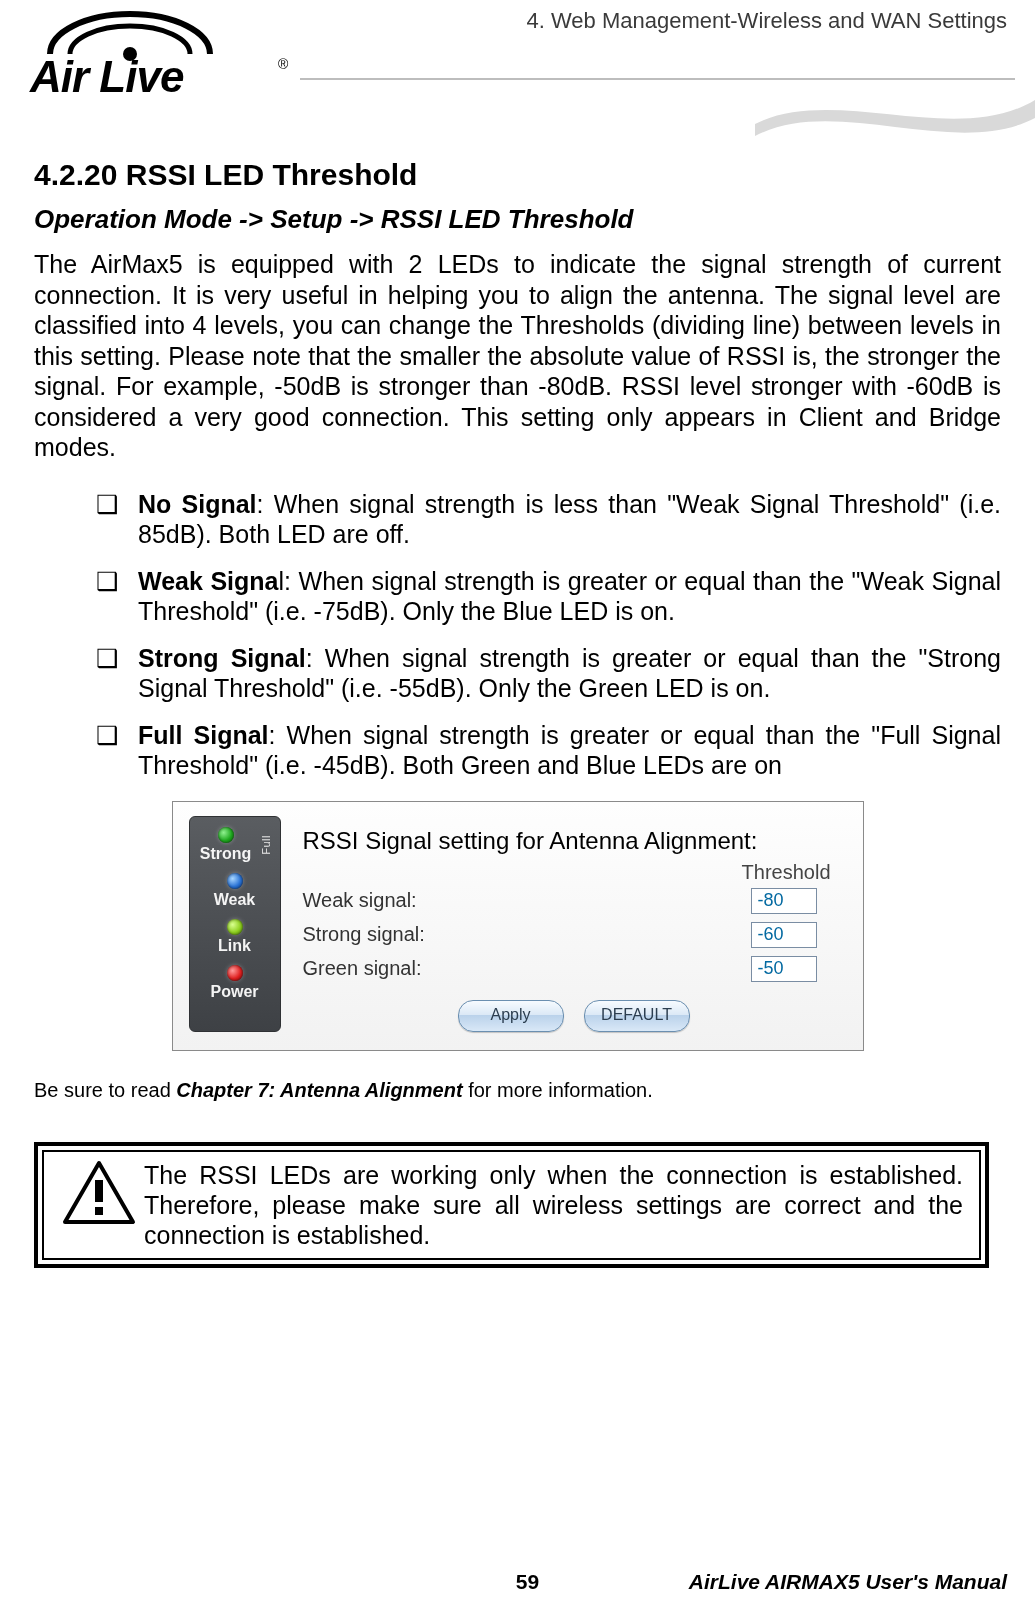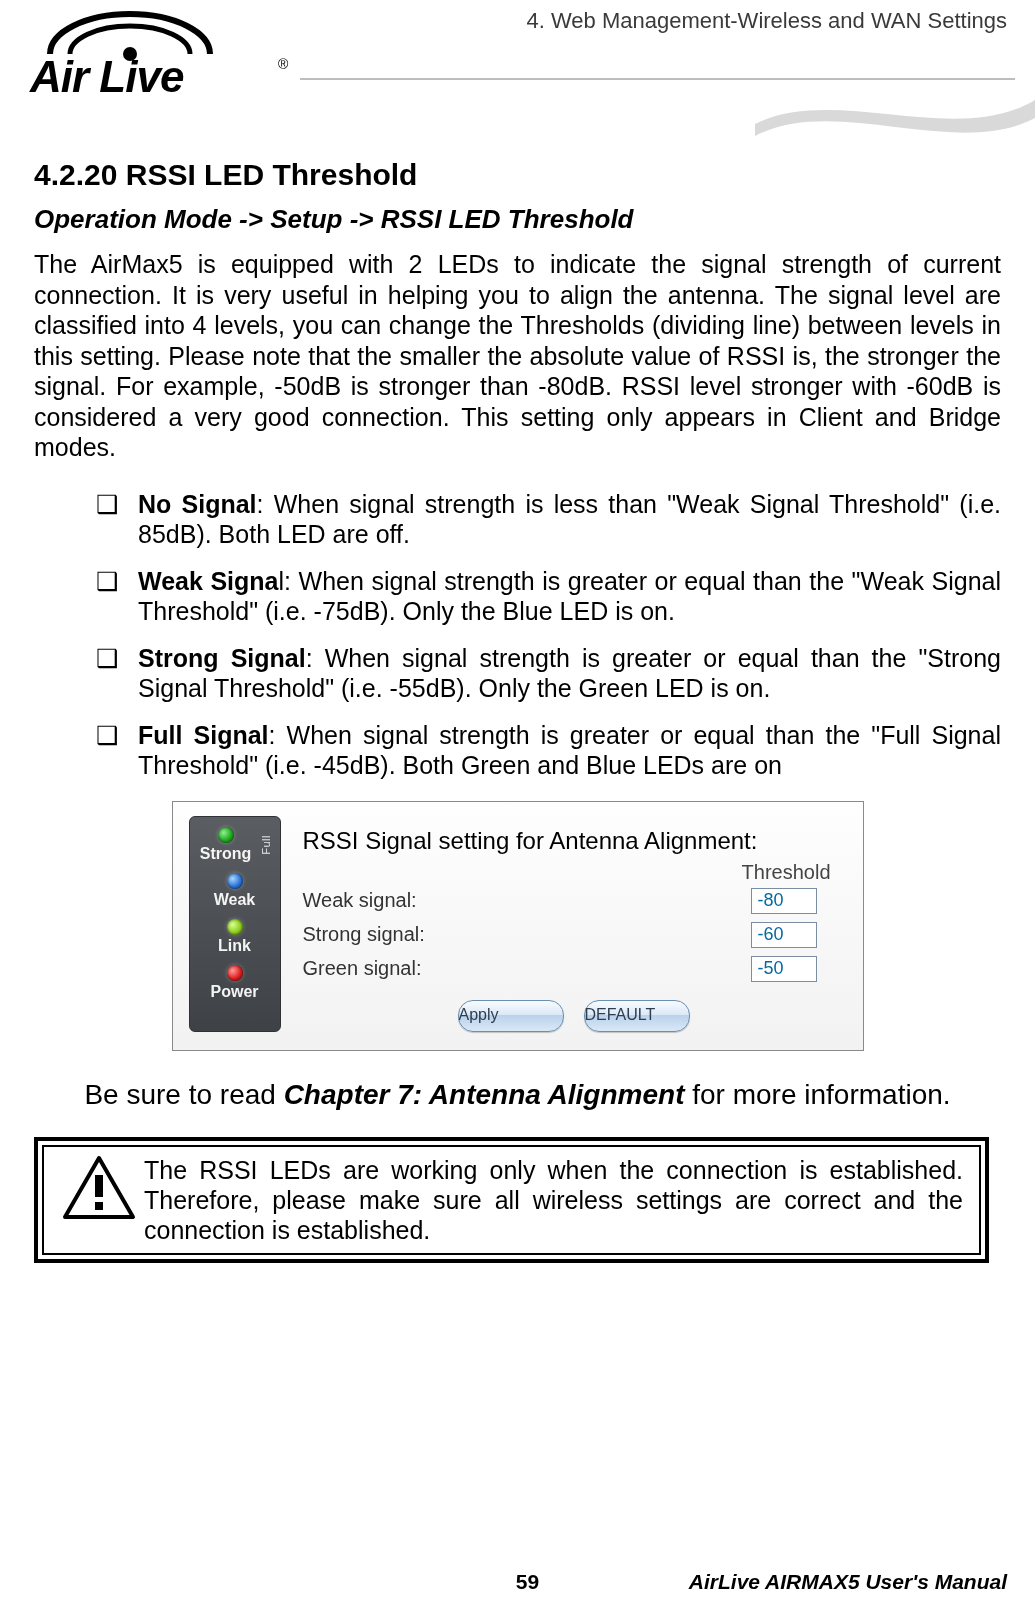--- a/index.html
+++ b/index.html
@@ -219,27 +219,27 @@
   .aqua-btn {
     min-width: 104px;
     height: 30px;
     border-radius: 15px;
     border: 1px solid #6b8fb0;
     background: linear-gradient(#f7fbff 0%, #dce9f6 45%, #b9d1ea 46%, #d9e8f7 100%);
     color: #2c3e50;
     font-size: 16px;
     font-weight: 500;
     box-shadow: 0 1px 1px rgba(0,0,0,.2);
+    text-align: center;
     line-height: 28px;
     font-family: "Lucida Grande","Segoe UI",Arial,sans-serif;
   }
   .closing {
-    font-size: 28px;
-    margin: 4px 0 26px 0;
-    text-align: center;
+    font-size: 20px;
+    margin: 4px 0 40px 0;
   }
   
   .warn-box {
     border: 4px solid #000;
     padding: 4px;
     margin: 0 12px 10px 0;
   }
   .warn-inner {
     border: 2px solid #000;
     display: flex;

